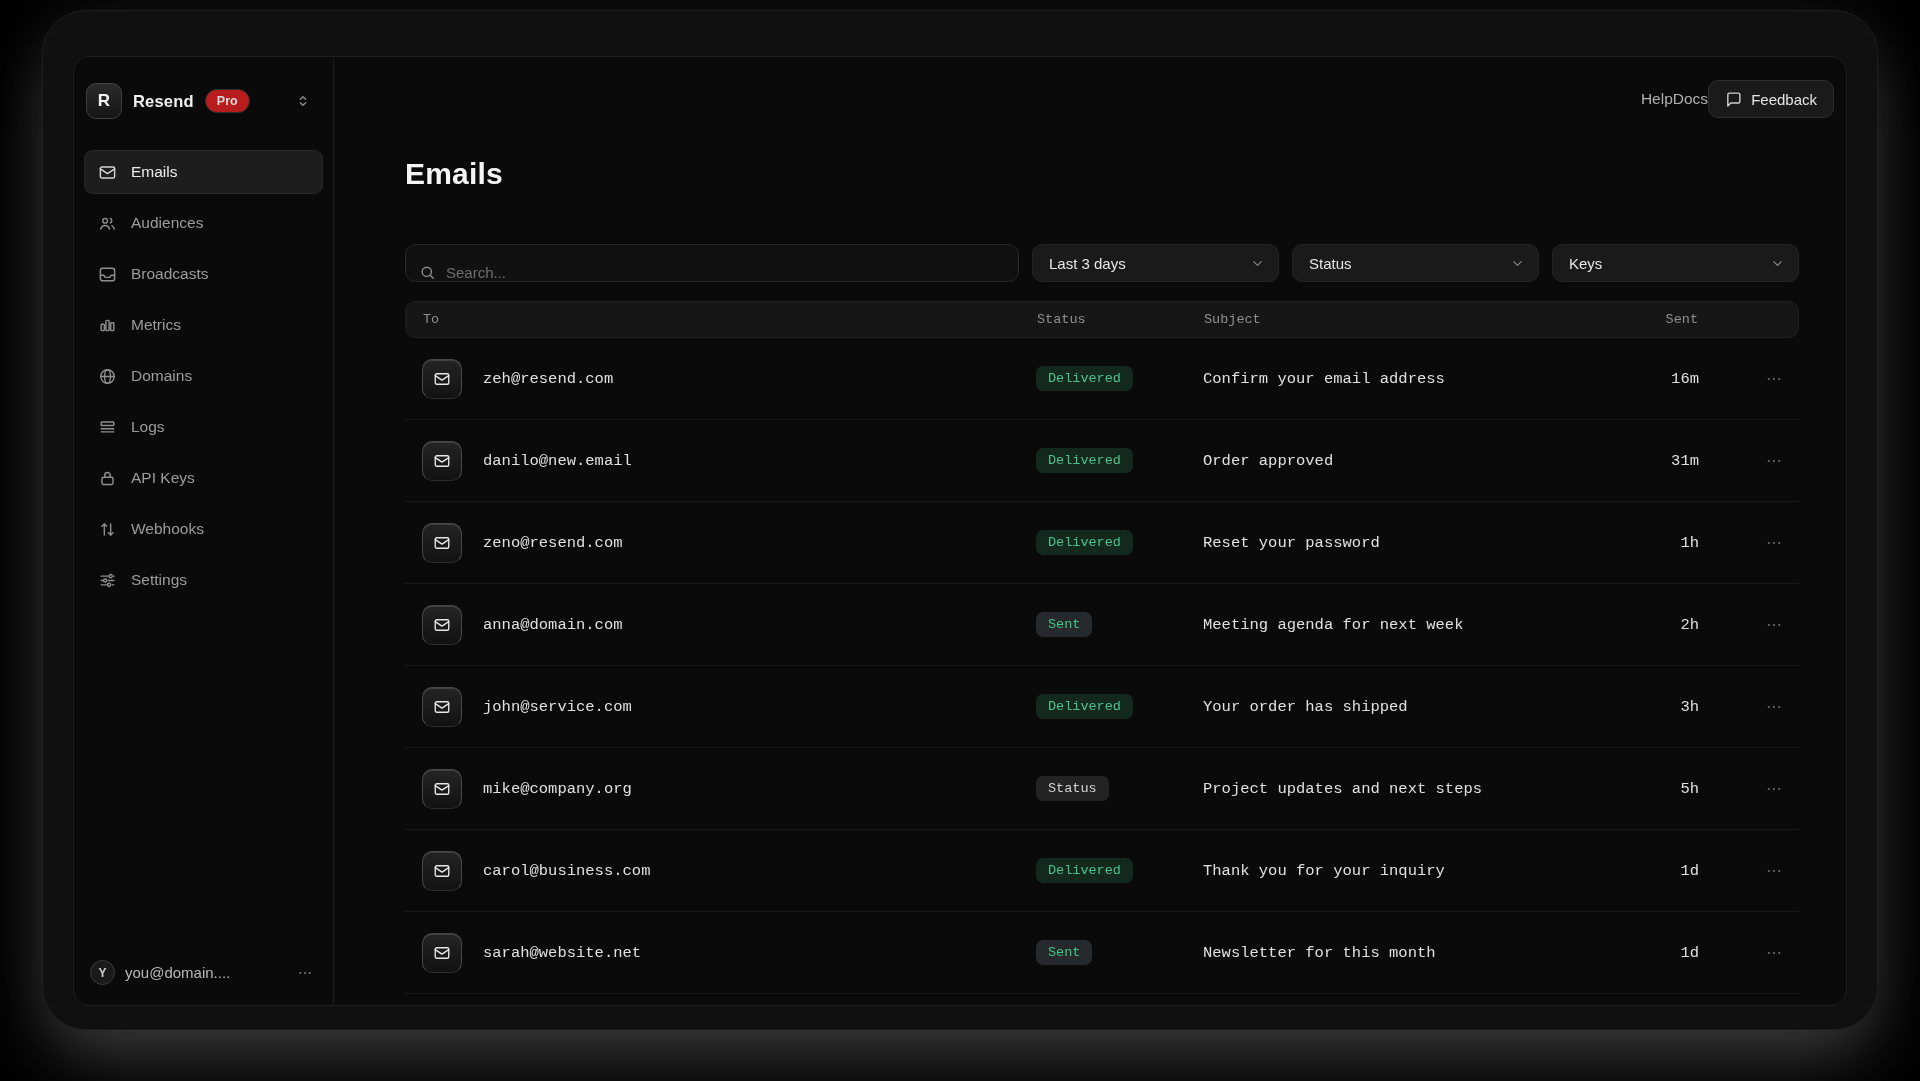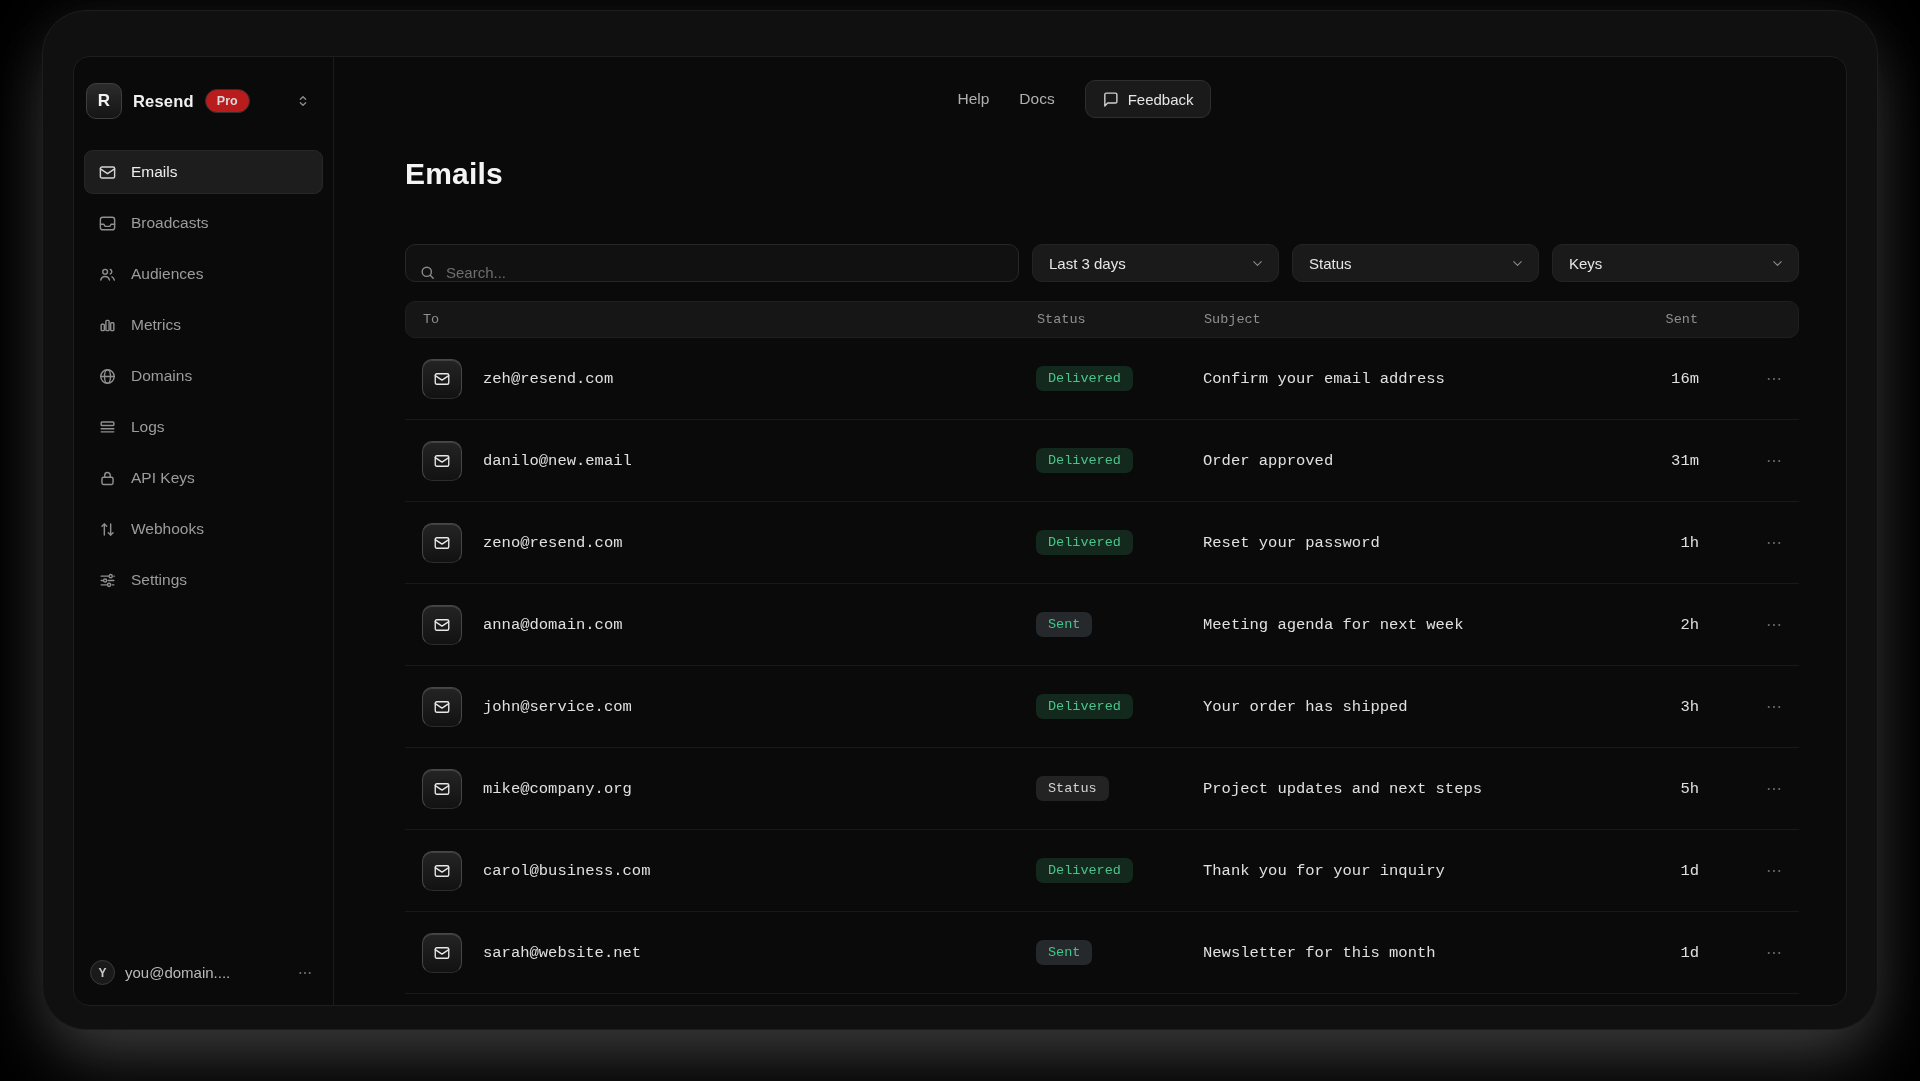--- a/index.html
+++ b/index.html
@@ -37,22 +37,22 @@
   .user-row{ margin-top:auto; display:flex; align-items:center; gap:10px;
     padding:6px 10px 6px 6px; border-radius:8px; cursor:pointer; }
   .avatar{ width:25px; height:25px; border-radius:50%; background:#1a1a1a;
     border:1px solid #3a3a3a; color:#c9c9c9; font-size:12px; font-weight:600;
     display:flex; align-items:center; justify-content:center; }
   .user-email{ color:#b9b9b9; font-size:15px; }
   .user-dots{ margin-left:auto; color:#7a7a7a; }
 
   
   .main{ flex:1; display:flex; flex-direction:column; overflow:hidden; }
-  .topbar{ display:flex; justify-content:center; align-items:center;
-    gap:30px; padding:23px 12px 0 0; height:61px; flex:0 0 61px; }
+  .topbar{ display:flex; justify-content:flex-end; align-items:center;
+    padding:23px 12px 0 0; height:61px; flex:0 0 61px; }
   .toplink{ color:#b0b0b0; font-size:15.5px; cursor:pointer; }
   .feedback-btn{ height:38px; padding:0 16px; border-radius:10px; background:#1a1a1a;
     border:1px solid #2e2e2e; display:flex; align-items:center; gap:9px;
     color:#e5e5e5; font-size:15px; cursor:pointer; }
   .feedback-btn .icon{ color:#cfcfcf; }
   .page-title{ margin:39px 0 0 71px; font-size:30px; font-weight:700;
     color:#f4f4f4; letter-spacing:.2px; }
 
   .filter-row{ margin:53px 47px 0 71px; display:flex; gap:13px; }
   .searchbox{ flex:1; height:38px; border-radius:10px; background:#111111;
@@ -114,36 +114,36 @@
               <svg width="19" height="19" viewBox="0 0 24 24" fill="none" stroke="currentColor" stroke-width="1.8" stroke-linecap="round" stroke-linejoin="round">
                 <rect x="3" y="5" width="18" height="14" rx="2"></rect>
                 <path d="m3 7.5 9 6 9-6"></path>
               </svg>
             </span>
     <span class="nav-label">Emails</span>
   </div>
           <div class="nav-item">
     <span class="icon nav-icon">
               <svg width="19" height="19" viewBox="0 0 24 24" fill="none" stroke="currentColor" stroke-width="1.8" stroke-linecap="round" stroke-linejoin="round">
-                <rect x="3" y="4" width="18" height="16" rx="3"></rect>
-                <path d="M3 13h4.5l1.6 2.6h5.8L16.5 13H21"></path>
-              </svg>
-            </span>
-    <span class="nav-label">Broadcasts</span>
-  </div>
-          <div class="nav-item">
-    <span class="icon nav-icon">
-              <svg width="19" height="19" viewBox="0 0 24 24" fill="none" stroke="currentColor" stroke-width="1.8" stroke-linecap="round" stroke-linejoin="round">
                 <circle cx="9" cy="8.5" r="3"></circle>
                 <path d="M3.5 19c.8-3 2.9-4.5 5.5-4.5s4.7 1.5 5.5 4.5"></path>
                 <path d="M15.5 5.7a3 3 0 0 1 0 5.6"></path>
                 <path d="M17.6 14.9c1.6.7 2.6 2 3 4.1"></path>
               </svg>
             </span>
     <span class="nav-label">Audiences</span>
+  </div>
+          <div class="nav-item">
+    <span class="icon nav-icon">
+              <svg width="19" height="19" viewBox="0 0 24 24" fill="none" stroke="currentColor" stroke-width="1.8" stroke-linecap="round" stroke-linejoin="round">
+                <rect x="3" y="4" width="18" height="16" rx="3"></rect>
+                <path d="M3 13h4.5l1.6 2.6h5.8L16.5 13H21"></path>
+              </svg>
+            </span>
+    <span class="nav-label">Broadcasts</span>
   </div>
           <div class="nav-item">
     <span class="icon nav-icon">
               <svg width="19" height="19" viewBox="0 0 24 24" fill="none" stroke="currentColor" stroke-width="1.8" stroke-linecap="round" stroke-linejoin="round">
                 <rect x="4" y="10.5" width="4" height="8" rx="1"></rect>
                 <rect x="10" y="5.5" width="4" height="13" rx="1"></rect>
                 <rect x="16" y="8.5" width="4" height="10" rx="1"></rect>
               </svg>
             </span>
     <span class="nav-label">Metrics</span>

